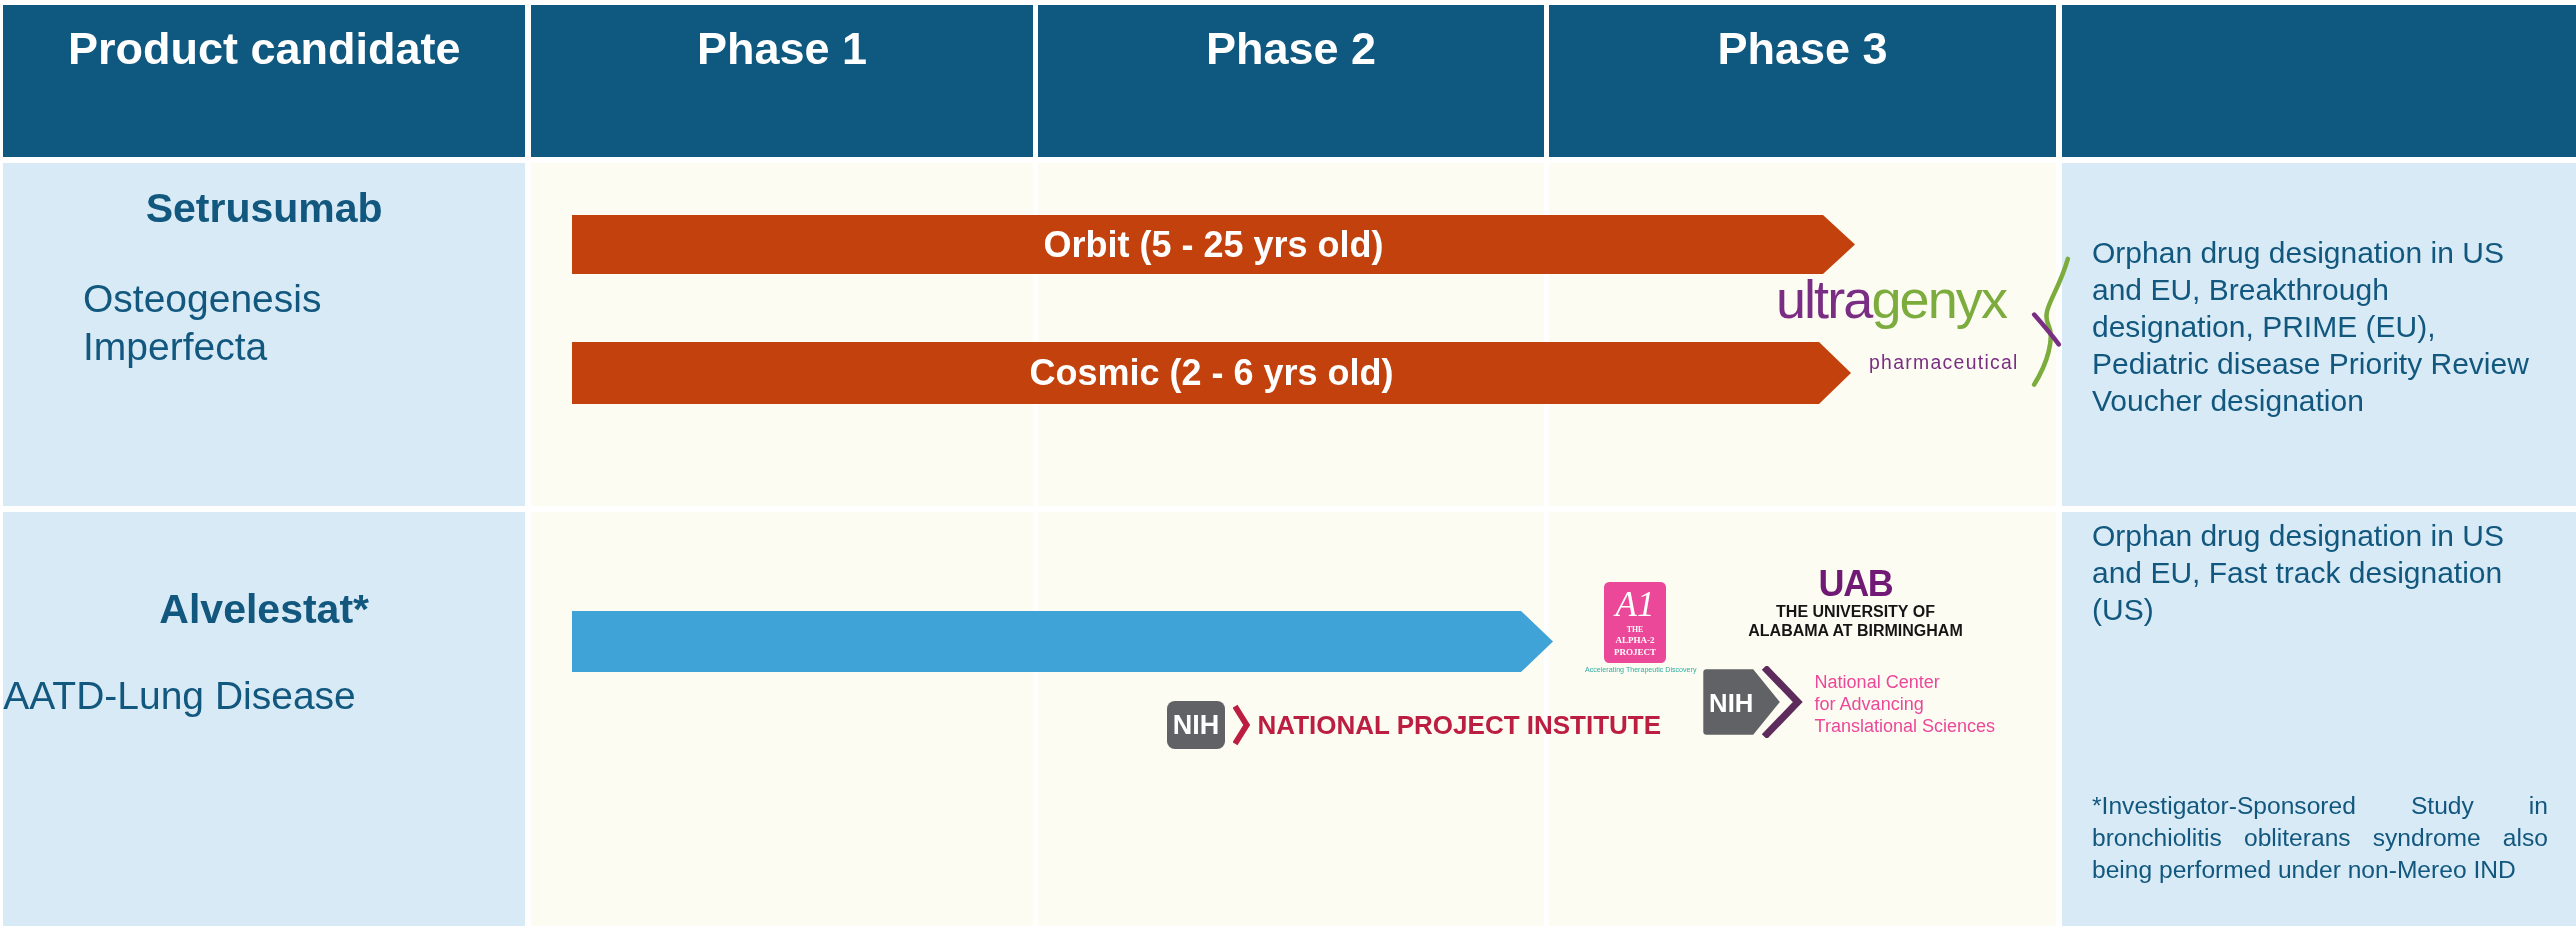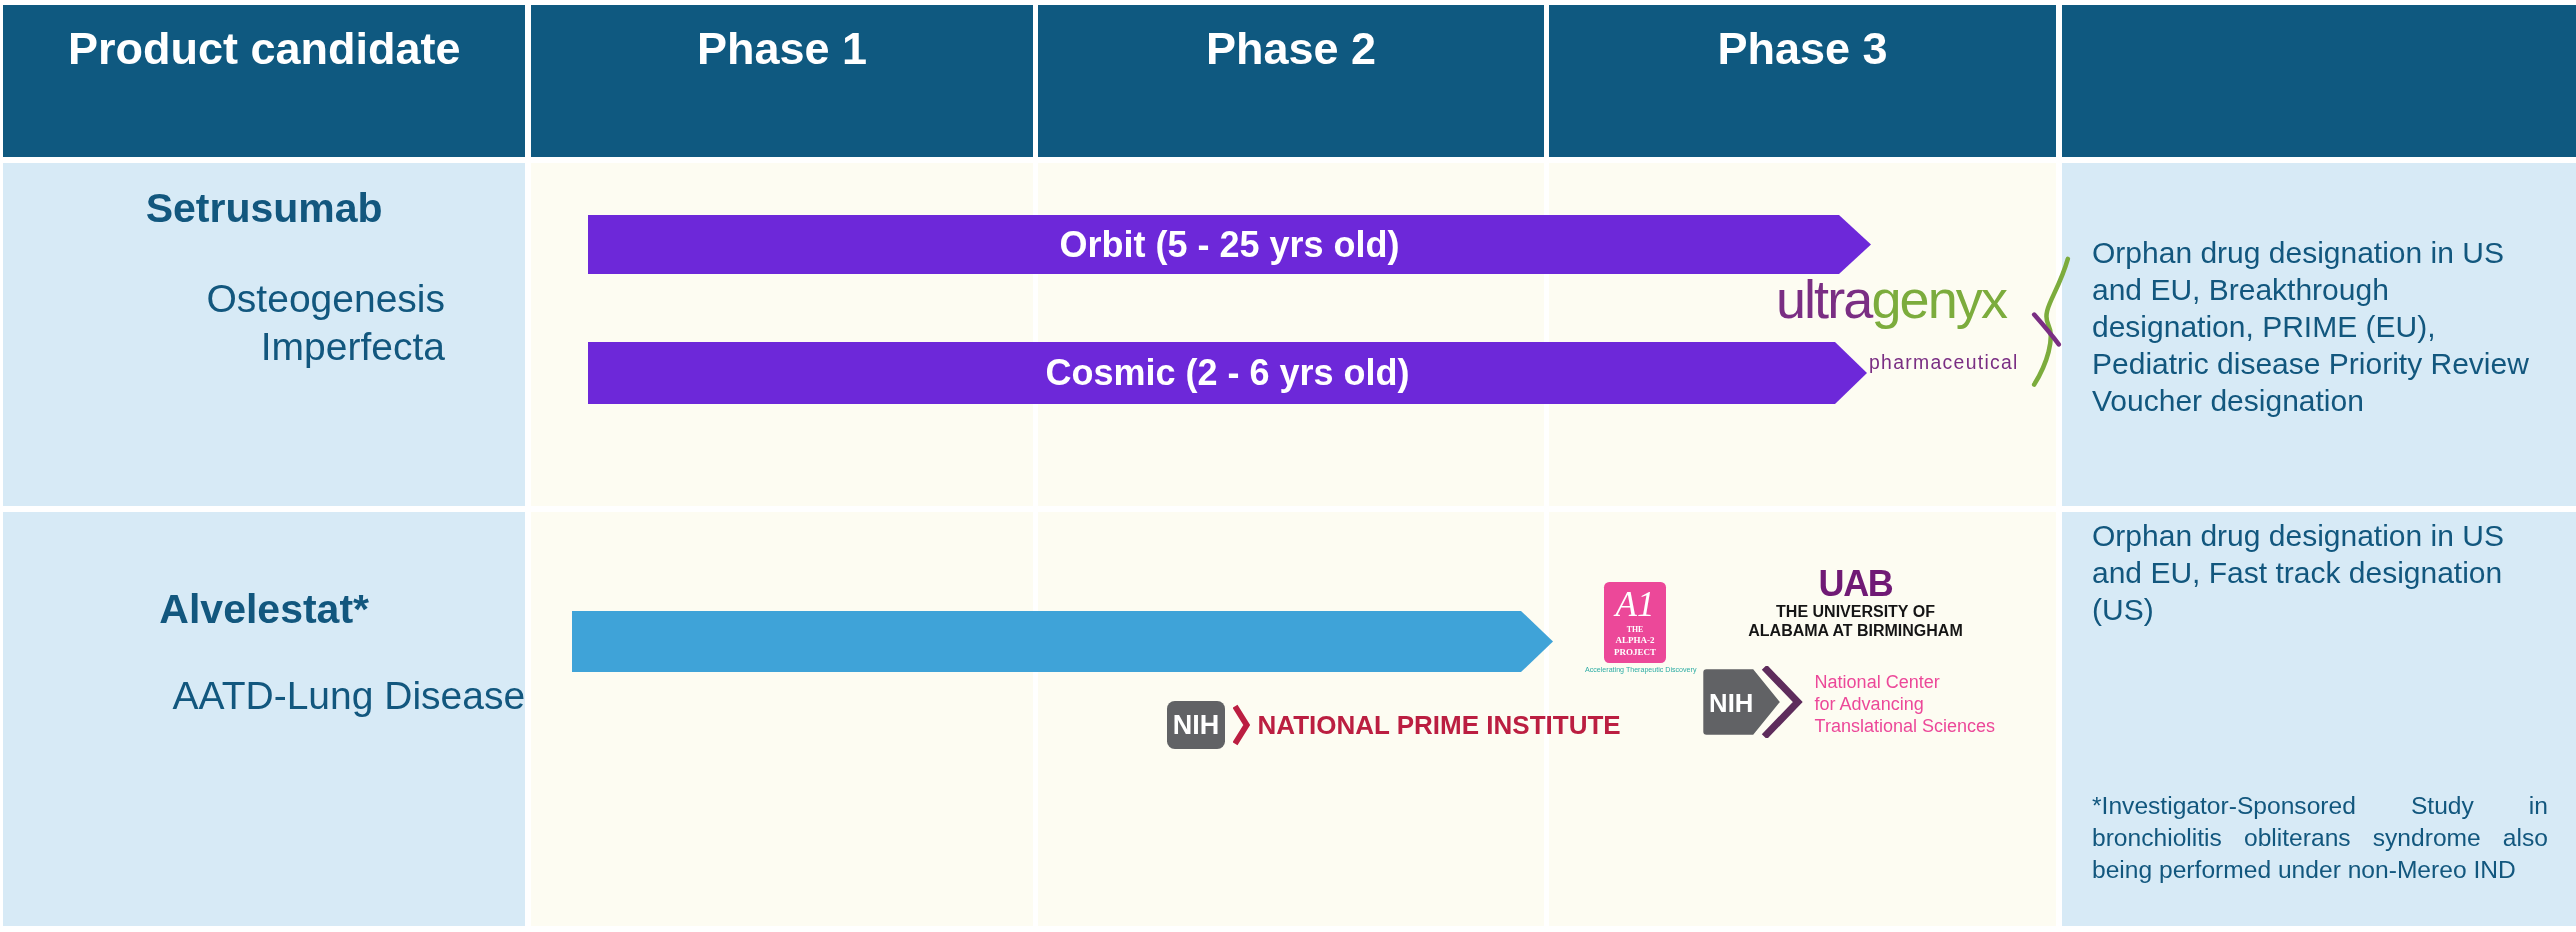--- a/index.html
+++ b/index.html
@@ -5,24 +5,24 @@
   html,body{margin:0;padding:0;background:#ffffff;}
   .canvas{position:relative;width:2576px;height:932px;background:#ffffff;
           font-family:"Liberation Sans",sans-serif;overflow:hidden;}
   .cell{position:absolute;box-sizing:border-box;}
   .hcell{top:5.2px;height:152px;background:#0F5980;color:#ffffff;font-weight:bold;
          font-size:45px;text-align:center;padding-top:18px;}
   .light{background:#D7EAF6;}
   .cream{background:#FDFCF2;}
   .pname{position:absolute;color:#12577E;font-weight:bold;font-size:41px;
          text-align:center;line-height:48px;}
-  .pind{position:absolute;color:#12577E;font-size:39px;text-align:right;line-height:48px;}
+  .pind{position:absolute;color:#12577E;font-size:39px;text-align:left;line-height:48px;}
   .arrow{position:absolute;color:#ffffff;font-weight:bold;font-size:36px;text-align:center;
          clip-path:polygon(0 0, calc(100% - 32px) 0, 100% 50%, calc(100% - 32px) 100%, 0 100%);}
-  .arrow.pink{background:#6d28d9;margin-left:16px;}
+  .arrow.pink{background:#c2410c;}
   .arrow.blue{background:#3FA3D8;}
   .desig{position:absolute;color:#12577E;font-size:30px;line-height:37px;}
   .footnote{position:absolute;color:#12577E;font-size:24.6px;line-height:32px;text-align:justify;}
   
   .ug{position:absolute;width:297px;height:129px;}
   .ug-word{position:absolute;left:3.9px;top:0;font-size:54px;letter-spacing:-1.9px;line-height:71px;}
   .ug-purple{color:#7A2E83;}
   .ug-green{color:#7CAC3D;}
   .ug-sub{position:absolute;left:97px;top:87px;font-size:19.4px;letter-spacing:1.3px;color:#7A2E83;}
   .ug-swoosh{position:absolute;left:253px;top:-9px;}
@@ -105,21 +105,21 @@
     <div class="uab-mark">UAB</div>
     <div class="uab-t">THE UNIVERSITY OF</div>
     <div class="uab-t">ALABAMA AT BIRMINGHAM</div>
   </div>
 
   <div class="nci" style="left:1167px;top:701px;">
     <div class="nih-box">NIH</div>
     <svg width="17" height="48" viewBox="0 0 26 74">
       <path d="M3 8 L21 37 L3 66" stroke="#BB1E41" stroke-width="9" fill="none"></path>
     </svg>
-    <div class="nci-text">NATIONAL PRIME INSTITUTE</div>
+    <div class="nci-text">NATIONAL PROJECT INSTITUTE</div>
   </div>
 
   <div class="ncats" style="left:1700px;top:666px;">
     <svg width="103" height="72" viewBox="0 0 160 112">
       <path d="M100 2 L152 56 L100 110" stroke="#5E2C5C" stroke-width="11" fill="none"></path>
       <path d="M10 2 H84 L128 56 L84 110 H10 Q2 110 2 102 V10 Q2 2 10 2 Z" fill="#616265" stroke="#FDFCF2" stroke-width="6"></path>
       <text x="14" y="71" fill="#ffffff" font-size="40" font-weight="bold" font-family="Liberation Sans, sans-serif">NIH</text>
     </svg>
     <div class="ncats-text">
       <div>National Center</div>

